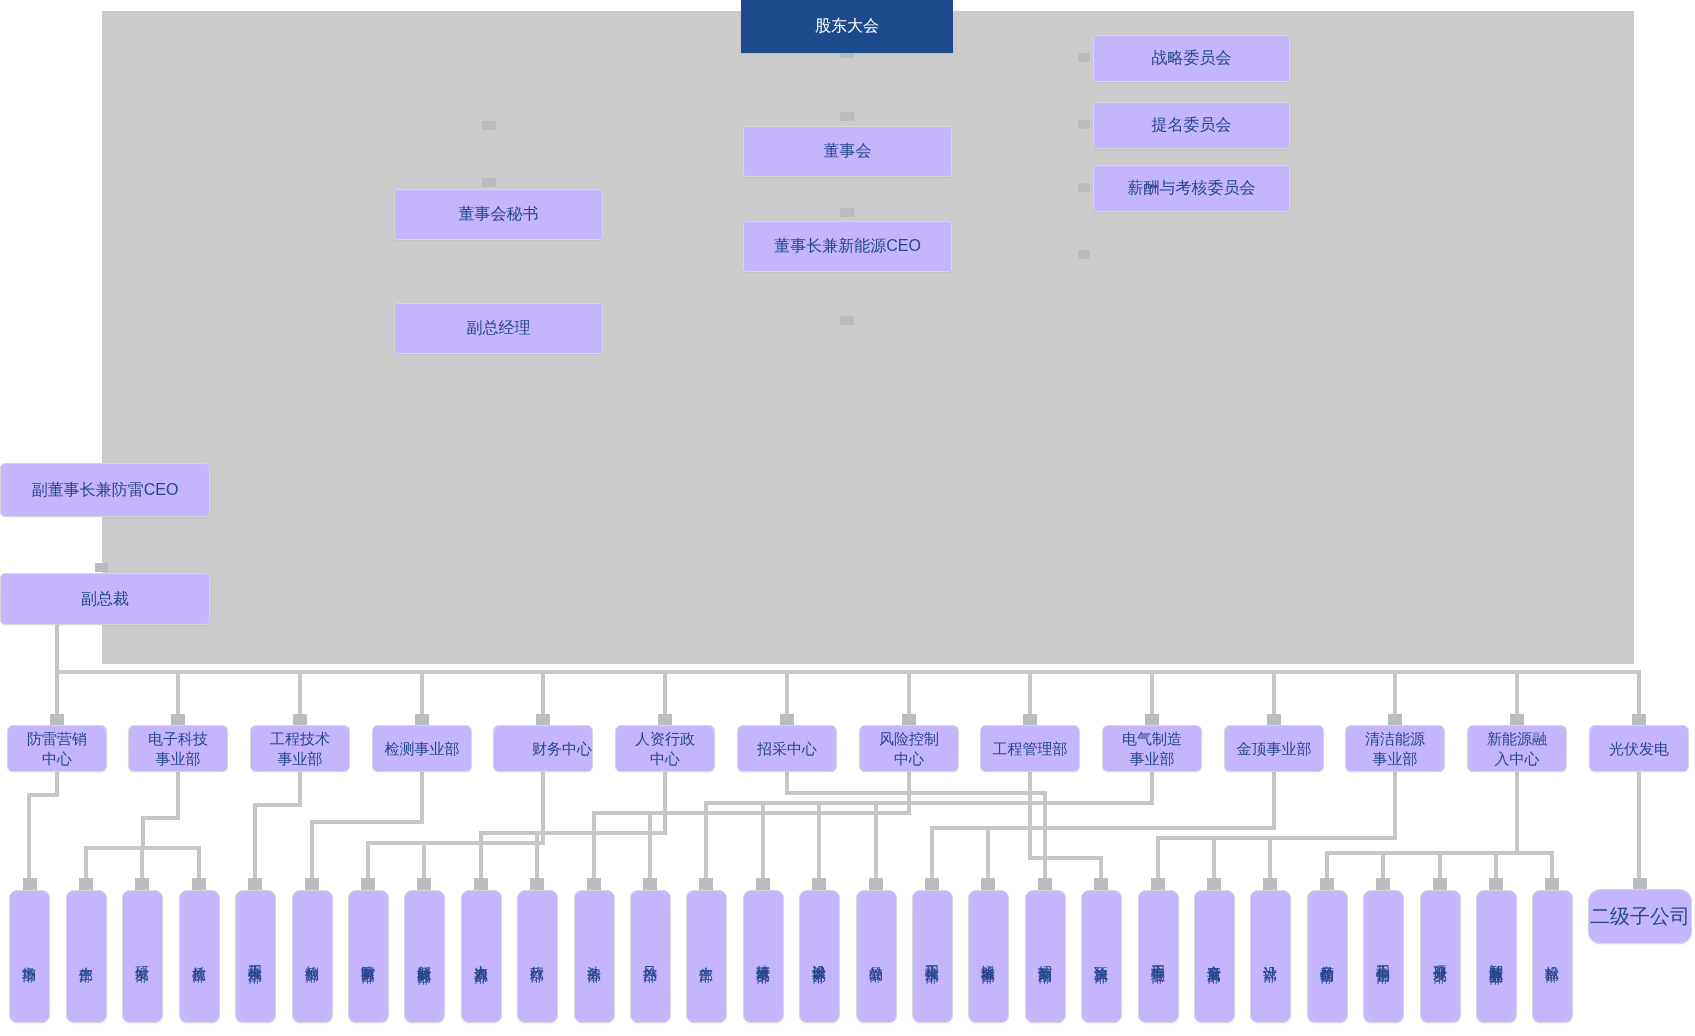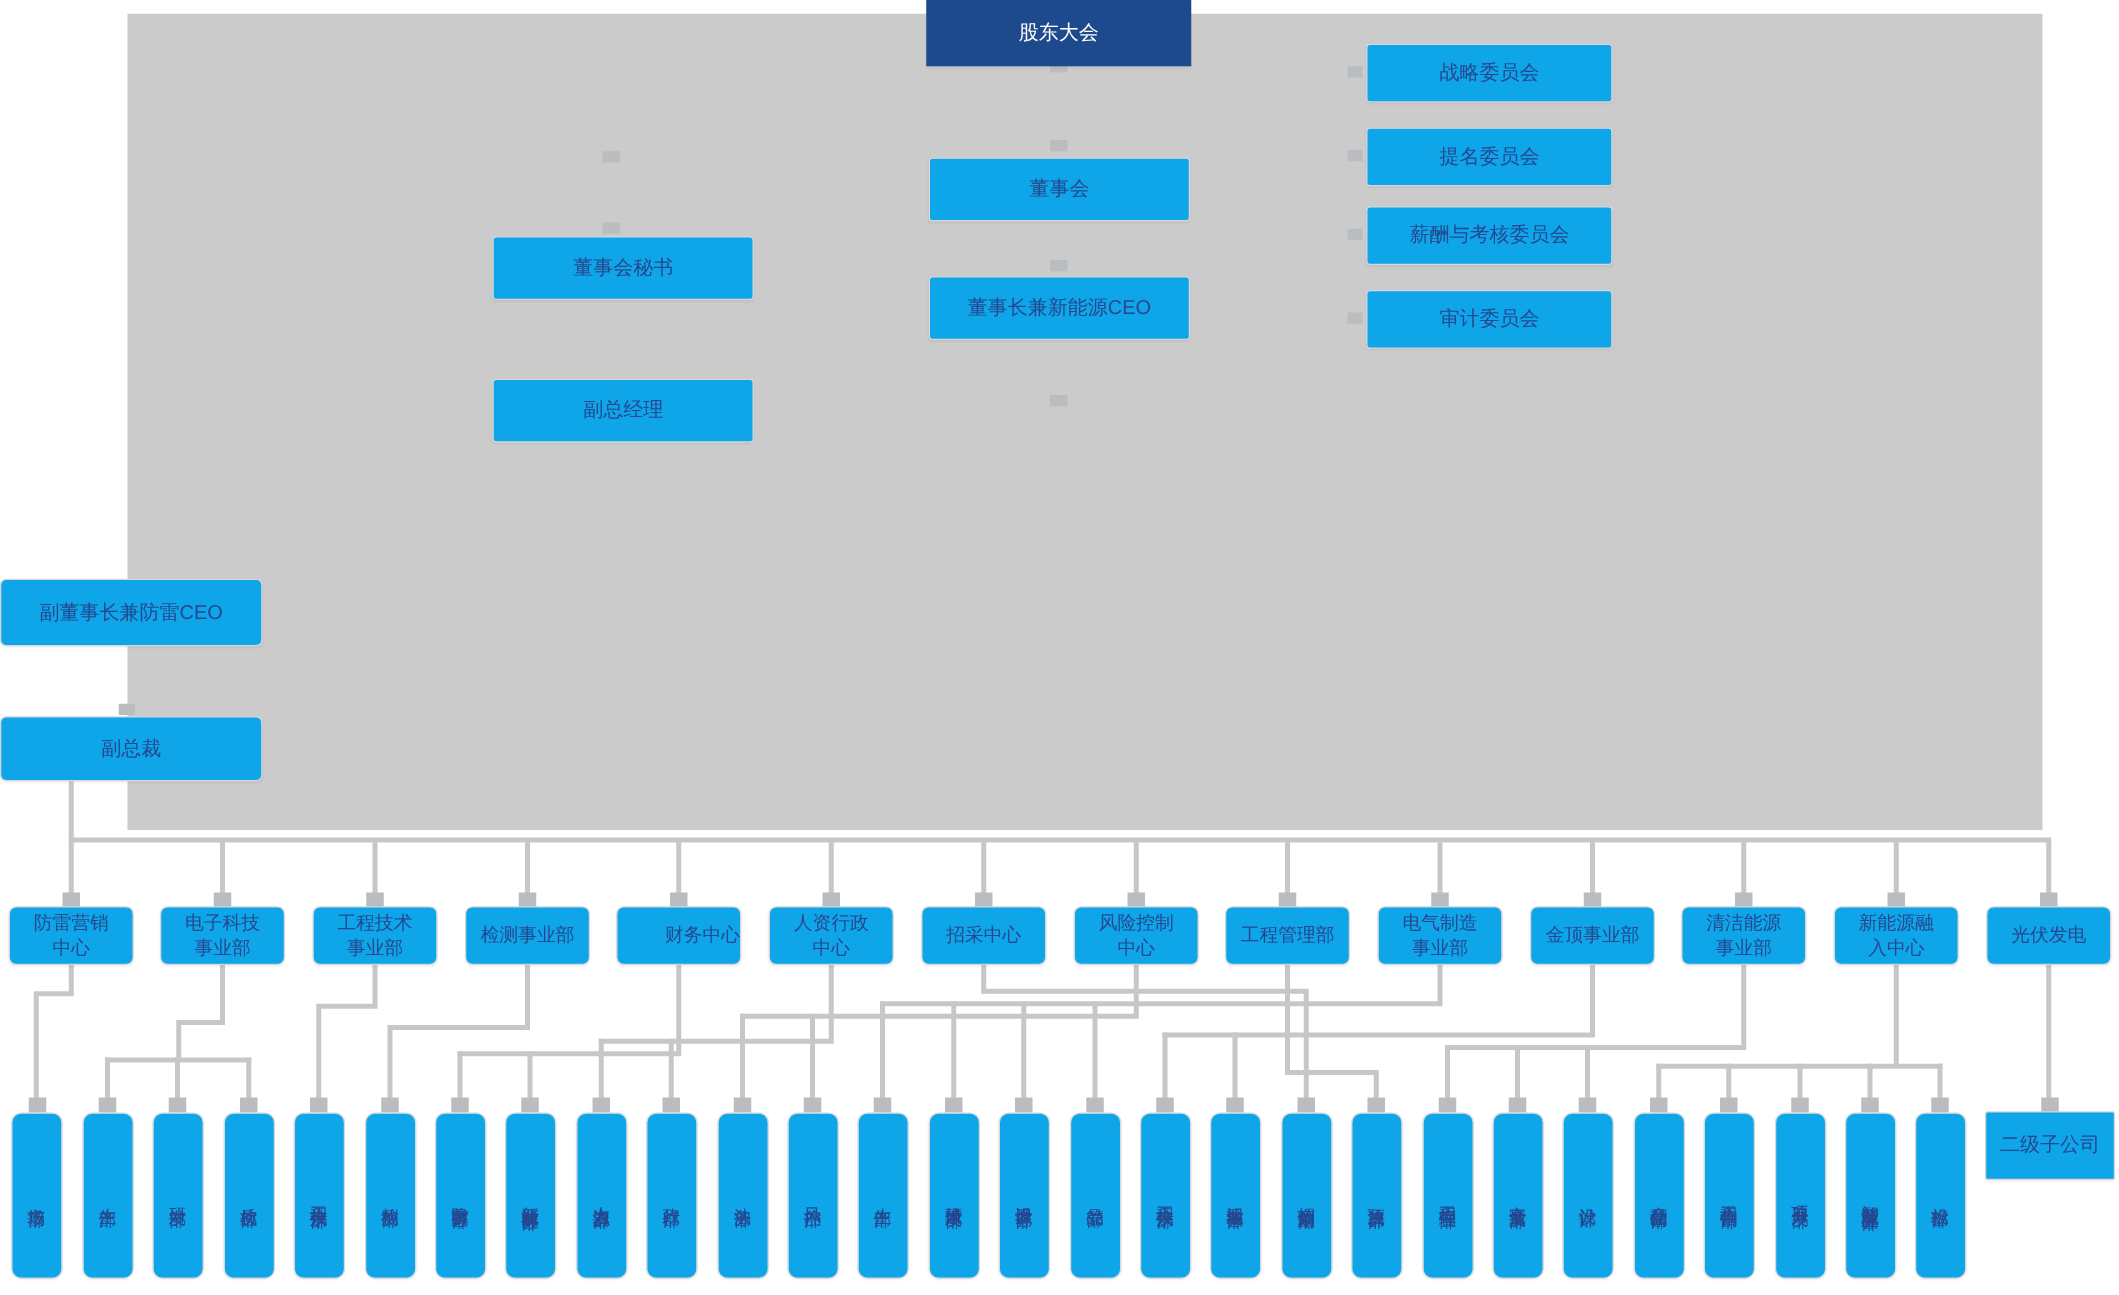--- a/index.html
+++ b/index.html
@@ -14,37 +14,37 @@
   .canvas{
     position:relative;width:1695px;height:1036px;background:#fff;overflow:hidden;
     font-family:"Liberation Sans",sans-serif;color:var(--text-navy);padding-left:36px;
   }
   .panel{
     position:absolute;left:102px;top:11px;width:1532px;height:653px;
     background:var(--panel);z-index:0;
   }
   .connector-layer{position:absolute;left:0;top:0;z-index:1;pointer-events:none;}
   .box{
-    position:absolute;background:#0ea5e9;border:1px solid var(--border);
+    position:absolute;background:#c4b5fd;border:1px solid var(--border);
     display:flex;align-items:center;justify-content:center;text-align:center;
     z-index:2;box-sizing:border-box;box-shadow:0 1px 2px rgba(0,0,0,0.06);
   }
   .topbox{width:209px;height:51px;left:394px;border-radius:3px;font-size:16px;}
   .cbox{width:209px;height:51px;left:743px;border-radius:3px;font-size:16px;}
   .root{
     left:741px;top:0;width:212px;height:53px;background:var(--navy);
     color:#ffffff;border:none;border-radius:0;font-size:16px;
   }
   .committee{left:1093px;width:197px;height:47px;border-radius:3px;font-size:16px;}
   .leftbox{left:0;width:210px;border-radius:5px;font-size:16px;}
   .mid{top:725px;width:100px;height:47px;border-radius:6px;font-size:15px;line-height:1.3;}
   .mid span{white-space:pre-line;}
   .vbox{top:890px;width:41px;height:133px;border-radius:8px;}
   .vbox span{writing-mode:vertical-rl;text-orientation:upright;font-size:14px;letter-spacing:1px;line-height:1;}
-  .subsidiary{left:1588px;top:889px;width:104px;height:55px;border-radius:2px;font-size:16px;}
+  .subsidiary{left:1588px;top:889px;width:104px;height:55px;border-radius:12px;font-size:20px;}
 </style>
 </head>
 <body>
 
 <div class="canvas">
 
   <div class="panel"></div>
 
   <svg class="connector-layer" width="1695" height="1036" viewBox="0 0 1695 1036">
     <g stroke="#c7c7c7" stroke-width="4" fill="none">
@@ -185,23 +185,20 @@
 
   <div class="box committee" style="top:35px;">
       <span>战略委员会</span>
     </div>
   <div class="box committee" style="top:102px;">
       <span>提名委员会</span>
     </div>
   <div class="box committee" style="top:165px;">
       <span>薪酬与考核委员会</span>
     </div>
-  <div class="box committee" style="top:232px;">
-      <span>审计委员会</span>
-    </div>
 
   <div class="box leftbox" style="top:463px;height:54px;">
       <span>副董事长兼防雷CEO</span>
     </div>
   <div class="box leftbox" style="top:573px;height:52px;">
       <span>副总裁</span>
     </div>
 
   <div class="box mid" style="left:7px;">
       <span>防雷营销

